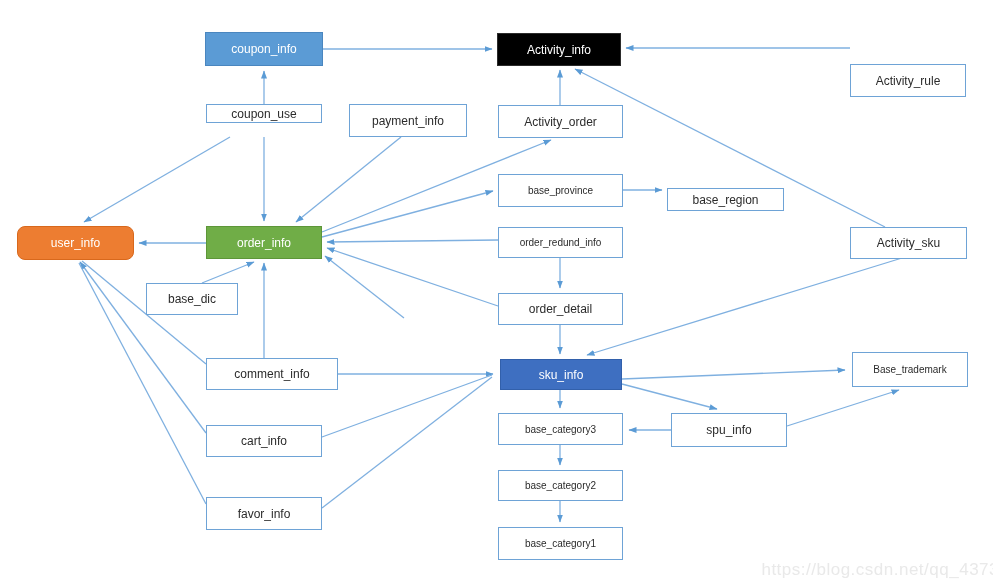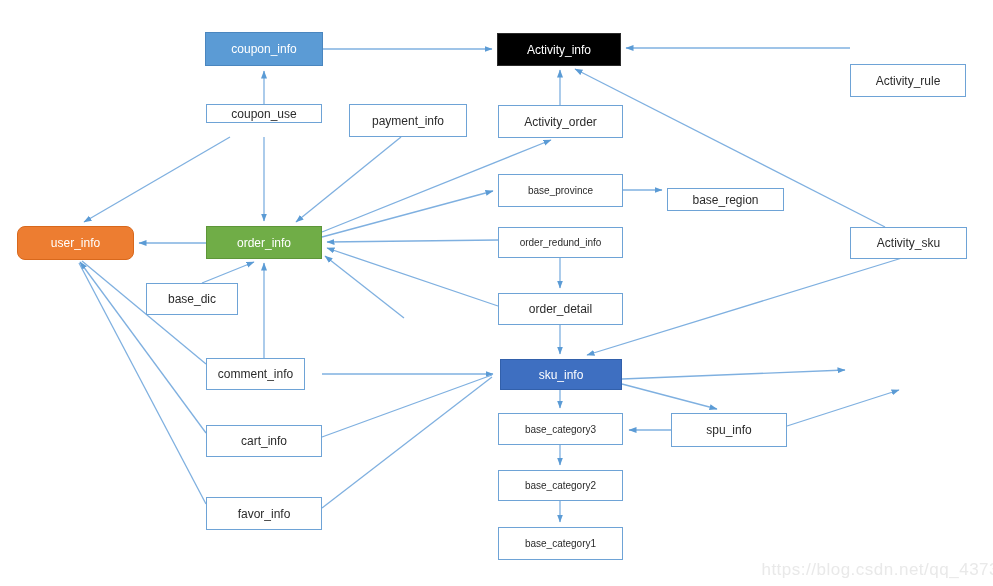--- a/index.html
+++ b/index.html
@@ -84,22 +84,23 @@
   <div class="node" style="left:667px;top:188px;width:117px;height:23px;">base_region</div>
 
   <div class="node fill-orange" style="left:17px;top:226px;width:117px;height:34px;">user_info</div>
   <div class="node fill-green" style="left:206px;top:226px;width:116px;height:33px;">order_info</div>
   <div class="node sm" style="left:498px;top:227px;width:125px;height:31px;">order_redund_info</div>
   <div class="node" style="left:850px;top:227px;width:117px;height:32px;">Activity_sku</div>
 
   <div class="node" style="left:146px;top:283px;width:92px;height:32px;">base_dic</div>
   <div class="node" style="left:498px;top:293px;width:125px;height:32px;">order_detail</div>
 
-  <div class="node" style="left:206px;top:358px;width:99px;height:32px;">comment_info</div>
+  <div class="node" style="left:206px;top:358px;width:132px;height:32px;">comment_info</div>
   <div class="node fill-dkblue" style="left:500px;top:359px;width:122px;height:31px;">sku_info</div>
+  <div class="node sm" style="left:852px;top:352px;width:116px;height:35px;">Base_trademark</div>
 
   <div class="node sm" style="left:498px;top:413px;width:125px;height:32px;">base_category3</div>
   <div class="node" style="left:671px;top:413px;width:116px;height:34px;">spu_info</div>
   <div class="node" style="left:206px;top:425px;width:116px;height:32px;">cart_info</div>
 
   <div class="node sm" style="left:498px;top:470px;width:125px;height:31px;">base_category2</div>
   <div class="node" style="left:206px;top:497px;width:116px;height:33px;">favor_info</div>
   <div class="node sm" style="left:498px;top:527px;width:125px;height:33px;">base_category1</div>
 
   <div class="watermark">https://blog.csdn.net/qq_4373</div>

